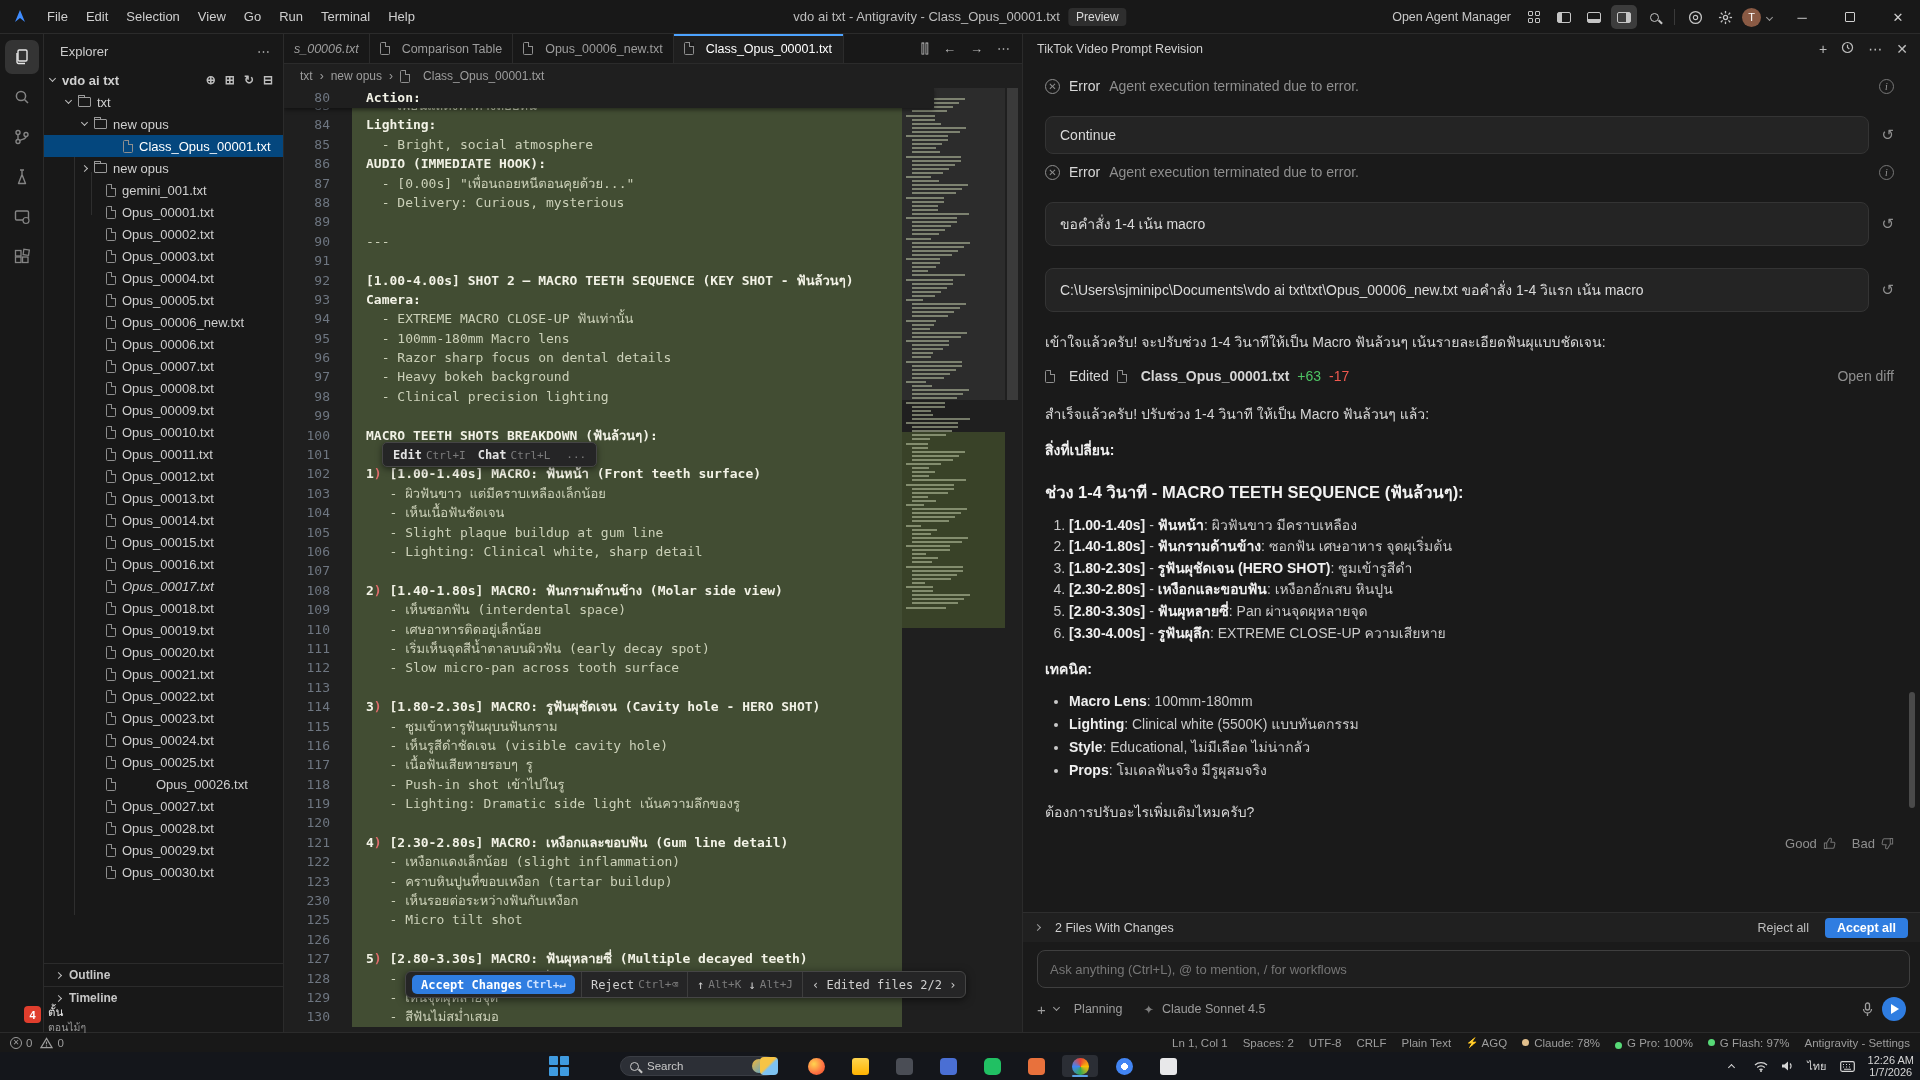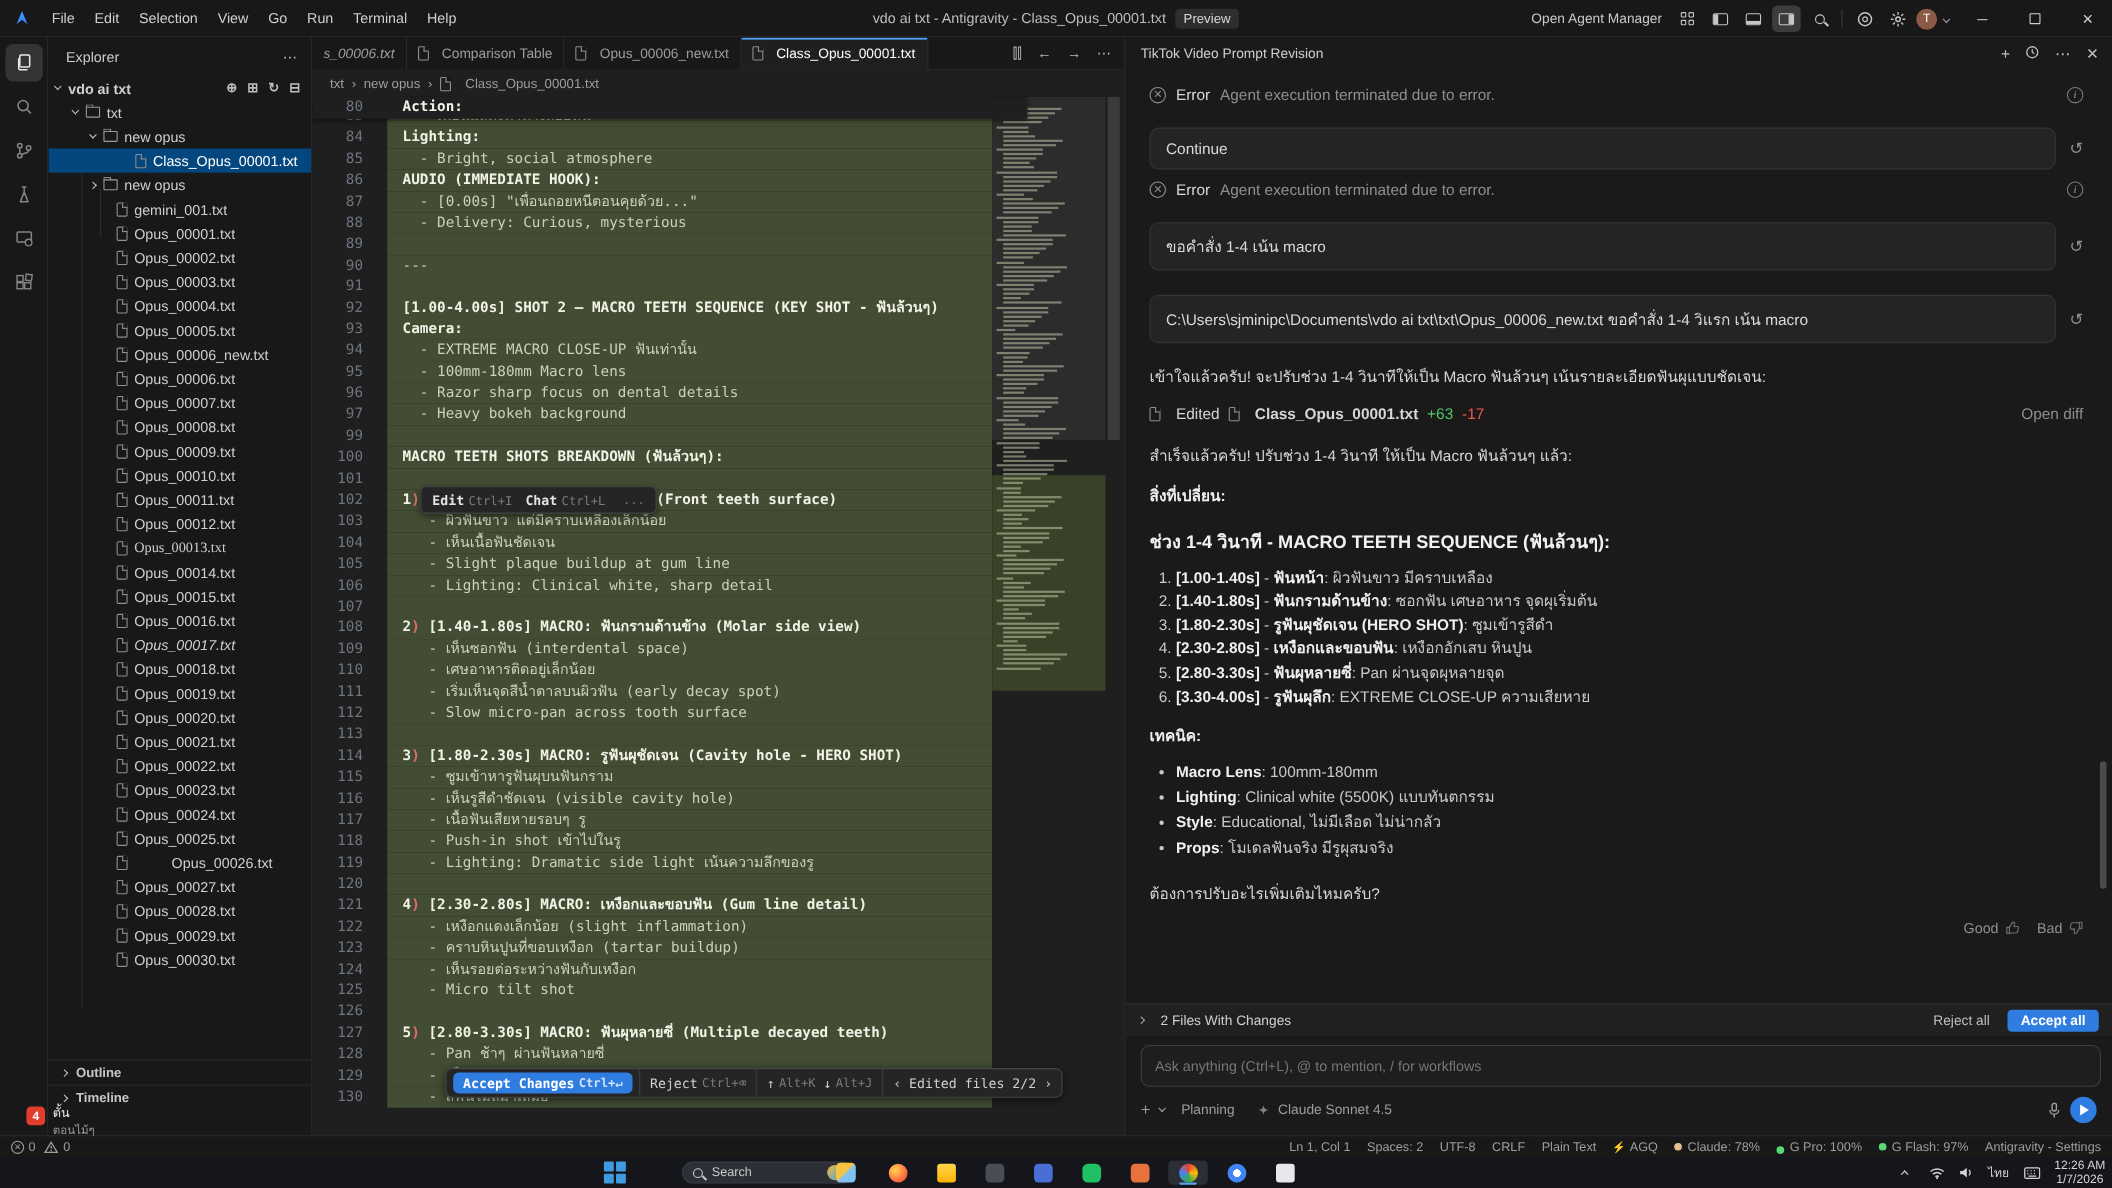--- a/index.html
+++ b/index.html
@@ -351,21 +351,21 @@
         <span>Opus_00010.txt</span>
       </div>
       <div class="tree-row" style="padding-left: 62px;">
         <span class="ico-file"></span>
         <span>Opus_00011.txt</span>
       </div>
       <div class="tree-row" style="padding-left: 62px;">
         <span class="ico-file"></span>
         <span>Opus_00012.txt</span>
       </div>
-      <div class="tree-row" style="padding-left: 62px; font-family: Liberation Serif, serif;">
+      <div class="tree-row" style="padding-left: 62px;">
         <span class="ico-file"></span>
         <span>Opus_00013.txt</span>
       </div>
       <div class="tree-row" style="padding-left: 62px;">
         <span class="ico-file"></span>
         <span>Opus_00014.txt</span>
       </div>
       <div class="tree-row" style="padding-left: 62px;">
         <span class="ico-file"></span>
         <span>Opus_00015.txt</span>
@@ -484,20 +484,21 @@
         <div class="crow"><span class="gut">88</span><span class="ctx">  - Delivery: Curious, mysterious</span></div>
         <div class="crow"><span class="gut">89</span><span class="ctx"></span></div>
         <div class="crow"><span class="gut">90</span><span class="ctx">---</span></div>
         <div class="crow"><span class="gut">91</span><span class="ctx"></span></div>
         <div class="crow hl"><span class="gut">92</span><span class="ctx">[1.00-4.00s] SHOT 2 — MACRO TEETH SEQUENCE (KEY SHOT - ฟันล้วนๆ)</span></div>
         <div class="crow hl"><span class="gut">93</span><span class="ctx">Camera:</span></div>
         <div class="crow"><span class="gut">94</span><span class="ctx">  - EXTREME MACRO CLOSE-UP ฟันเท่านั้น</span></div>
         <div class="crow"><span class="gut">95</span><span class="ctx">  - 100mm-180mm Macro lens</span></div>
         <div class="crow"><span class="gut">96</span><span class="ctx">  - Razor sharp focus on dental details</span></div>
         <div class="crow"><span class="gut">97</span><span class="ctx">  - Heavy bokeh background</span></div>
+        <div class="crow"><span class="gut">98</span><span class="ctx">  - Clinical precision lighting</span></div>
         <div class="crow"><span class="gut">99</span><span class="ctx"></span></div>
         <div class="crow hl"><span class="gut">100</span><span class="ctx">MACRO TEETH SHOTS BREAKDOWN (ฟันล้วนๆ):</span></div>
         <div class="crow"><span class="gut">101</span><span class="ctx"></span></div>
         <div class="crow"><span class="gut">102</span><span class="ctx"><span class="numb">1</span><span class="paren">)</span><span class="numb"> [1.00-1.40s] MACRO: ฟันหน้า (Front teeth surface)</span></span></div>
         <div class="crow"><span class="gut">103</span><span class="ctx">   - ผิวฟันขาว แต่มีคราบเหลืองเล็กน้อย</span></div>
         <div class="crow"><span class="gut">104</span><span class="ctx">   - เห็นเนื้อฟันชัดเจน</span></div>
         <div class="crow"><span class="gut">105</span><span class="ctx">   - Slight plaque buildup at gum line</span></div>
         <div class="crow"><span class="gut">106</span><span class="ctx">   - Lighting: Clinical white, sharp detail</span></div>
         <div class="crow"><span class="gut">107</span><span class="ctx"></span></div>
         <div class="crow"><span class="gut">108</span><span class="ctx"><span class="numb">2</span><span class="paren">)</span><span class="numb"> [1.40-1.80s] MACRO: ฟันกรามด้านข้าง (Molar side view)</span></span></div>
@@ -509,21 +510,21 @@
         <div class="crow"><span class="gut">114</span><span class="ctx"><span class="numb">3</span><span class="paren">)</span><span class="numb"> [1.80-2.30s] MACRO: รูฟันผุชัดเจน (Cavity hole - HERO SHOT)</span></span></div>
         <div class="crow"><span class="gut">115</span><span class="ctx">   - ซูมเข้าหารูฟันผุบนฟันกราม</span></div>
         <div class="crow"><span class="gut">116</span><span class="ctx">   - เห็นรูสีดำชัดเจน (visible cavity hole)</span></div>
         <div class="crow"><span class="gut">117</span><span class="ctx">   - เนื้อฟันเสียหายรอบๆ รู</span></div>
         <div class="crow"><span class="gut">118</span><span class="ctx">   - Push-in shot เข้าไปในรู</span></div>
         <div class="crow"><span class="gut">119</span><span class="ctx">   - Lighting: Dramatic side light เน้นความลึกของรู</span></div>
         <div class="crow"><span class="gut">120</span><span class="ctx"></span></div>
         <div class="crow"><span class="gut">121</span><span class="ctx"><span class="numb">4</span><span class="paren">)</span><span class="numb"> [2.30-2.80s] MACRO: เหงือกและขอบฟัน (Gum line detail)</span></span></div>
         <div class="crow"><span class="gut">122</span><span class="ctx">   - เหงือกแดงเล็กน้อย (slight inflammation)</span></div>
         <div class="crow"><span class="gut">123</span><span class="ctx">   - คราบหินปูนที่ขอบเหงือก (tartar buildup)</span></div>
-        <div class="crow"><span class="gut">124</span><span class="ctx">   - เห็นรอยต่อระหว่างฟันกับเหงือก</span></div>
+        <div class="crow"><span class="gut">230</span><span class="ctx">   - เห็นรอยต่อระหว่างฟันกับเหงือก</span></div>
         <div class="crow"><span class="gut">125</span><span class="ctx">   - Micro tilt shot</span></div>
         <div class="crow"><span class="gut">126</span><span class="ctx"></span></div>
         <div class="crow"><span class="gut">127</span><span class="ctx"><span class="numb">5</span><span class="paren">)</span><span class="numb"> [2.80-3.30s] MACRO: ฟันผุหลายซี่ (Multiple decayed teeth)</span></span></div>
         <div class="crow"><span class="gut">128</span><span class="ctx">   - Pan ช้าๆ ผ่านฟันหลายซี่</span></div>
         <div class="crow"><span class="gut">129</span><span class="ctx">   - เห็นจุดผุหลายจุด</span></div>
         <div class="crow"><span class="gut">130</span><span class="ctx">   - สีฟันไม่สม่ำเสมอ</span></div>
       </div>
     <div id="sticky">
       <span class="gut">80</span>
       <span class="ctx2">Action:</span>

